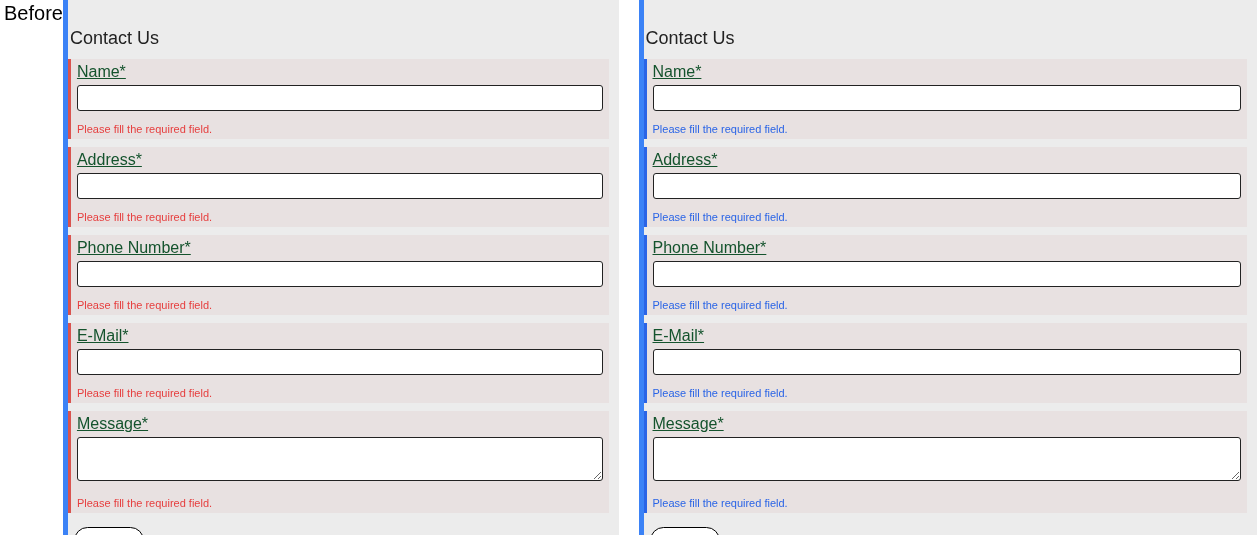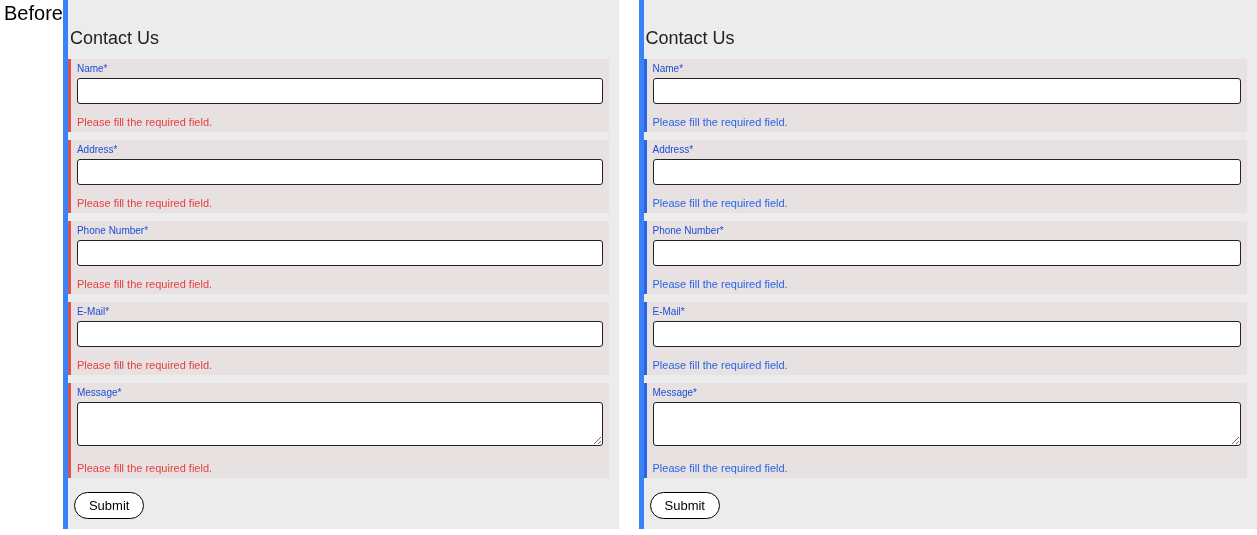--- a/index.html
+++ b/index.html
@@ -35,24 +35,25 @@
     }
     .field-group {
       background: #e8e1e1;
       border-left: 3px solid;
       margin-bottom: 8px;
       padding: 4px 6px 4px 6px;
     }
     .before .field-group { border-left-color: #d9534f; }
     .after  .field-group { border-left-color: #2a64e6; }
     .field-label {
-      font-size: 10px;
-      color: #1d4ed8;
+      font-size: 16px;
+      color: #14532d;
       margin-bottom: 4px;
       display: block;
+      text-decoration: underline;
     }
     .field-input {
       width: 100%;
       height: 26px;
       border: 1px solid #222;
       border-radius: 3px;
       padding: 2px 4px;
       font-size: 13px;
       background: #fff;
     }

